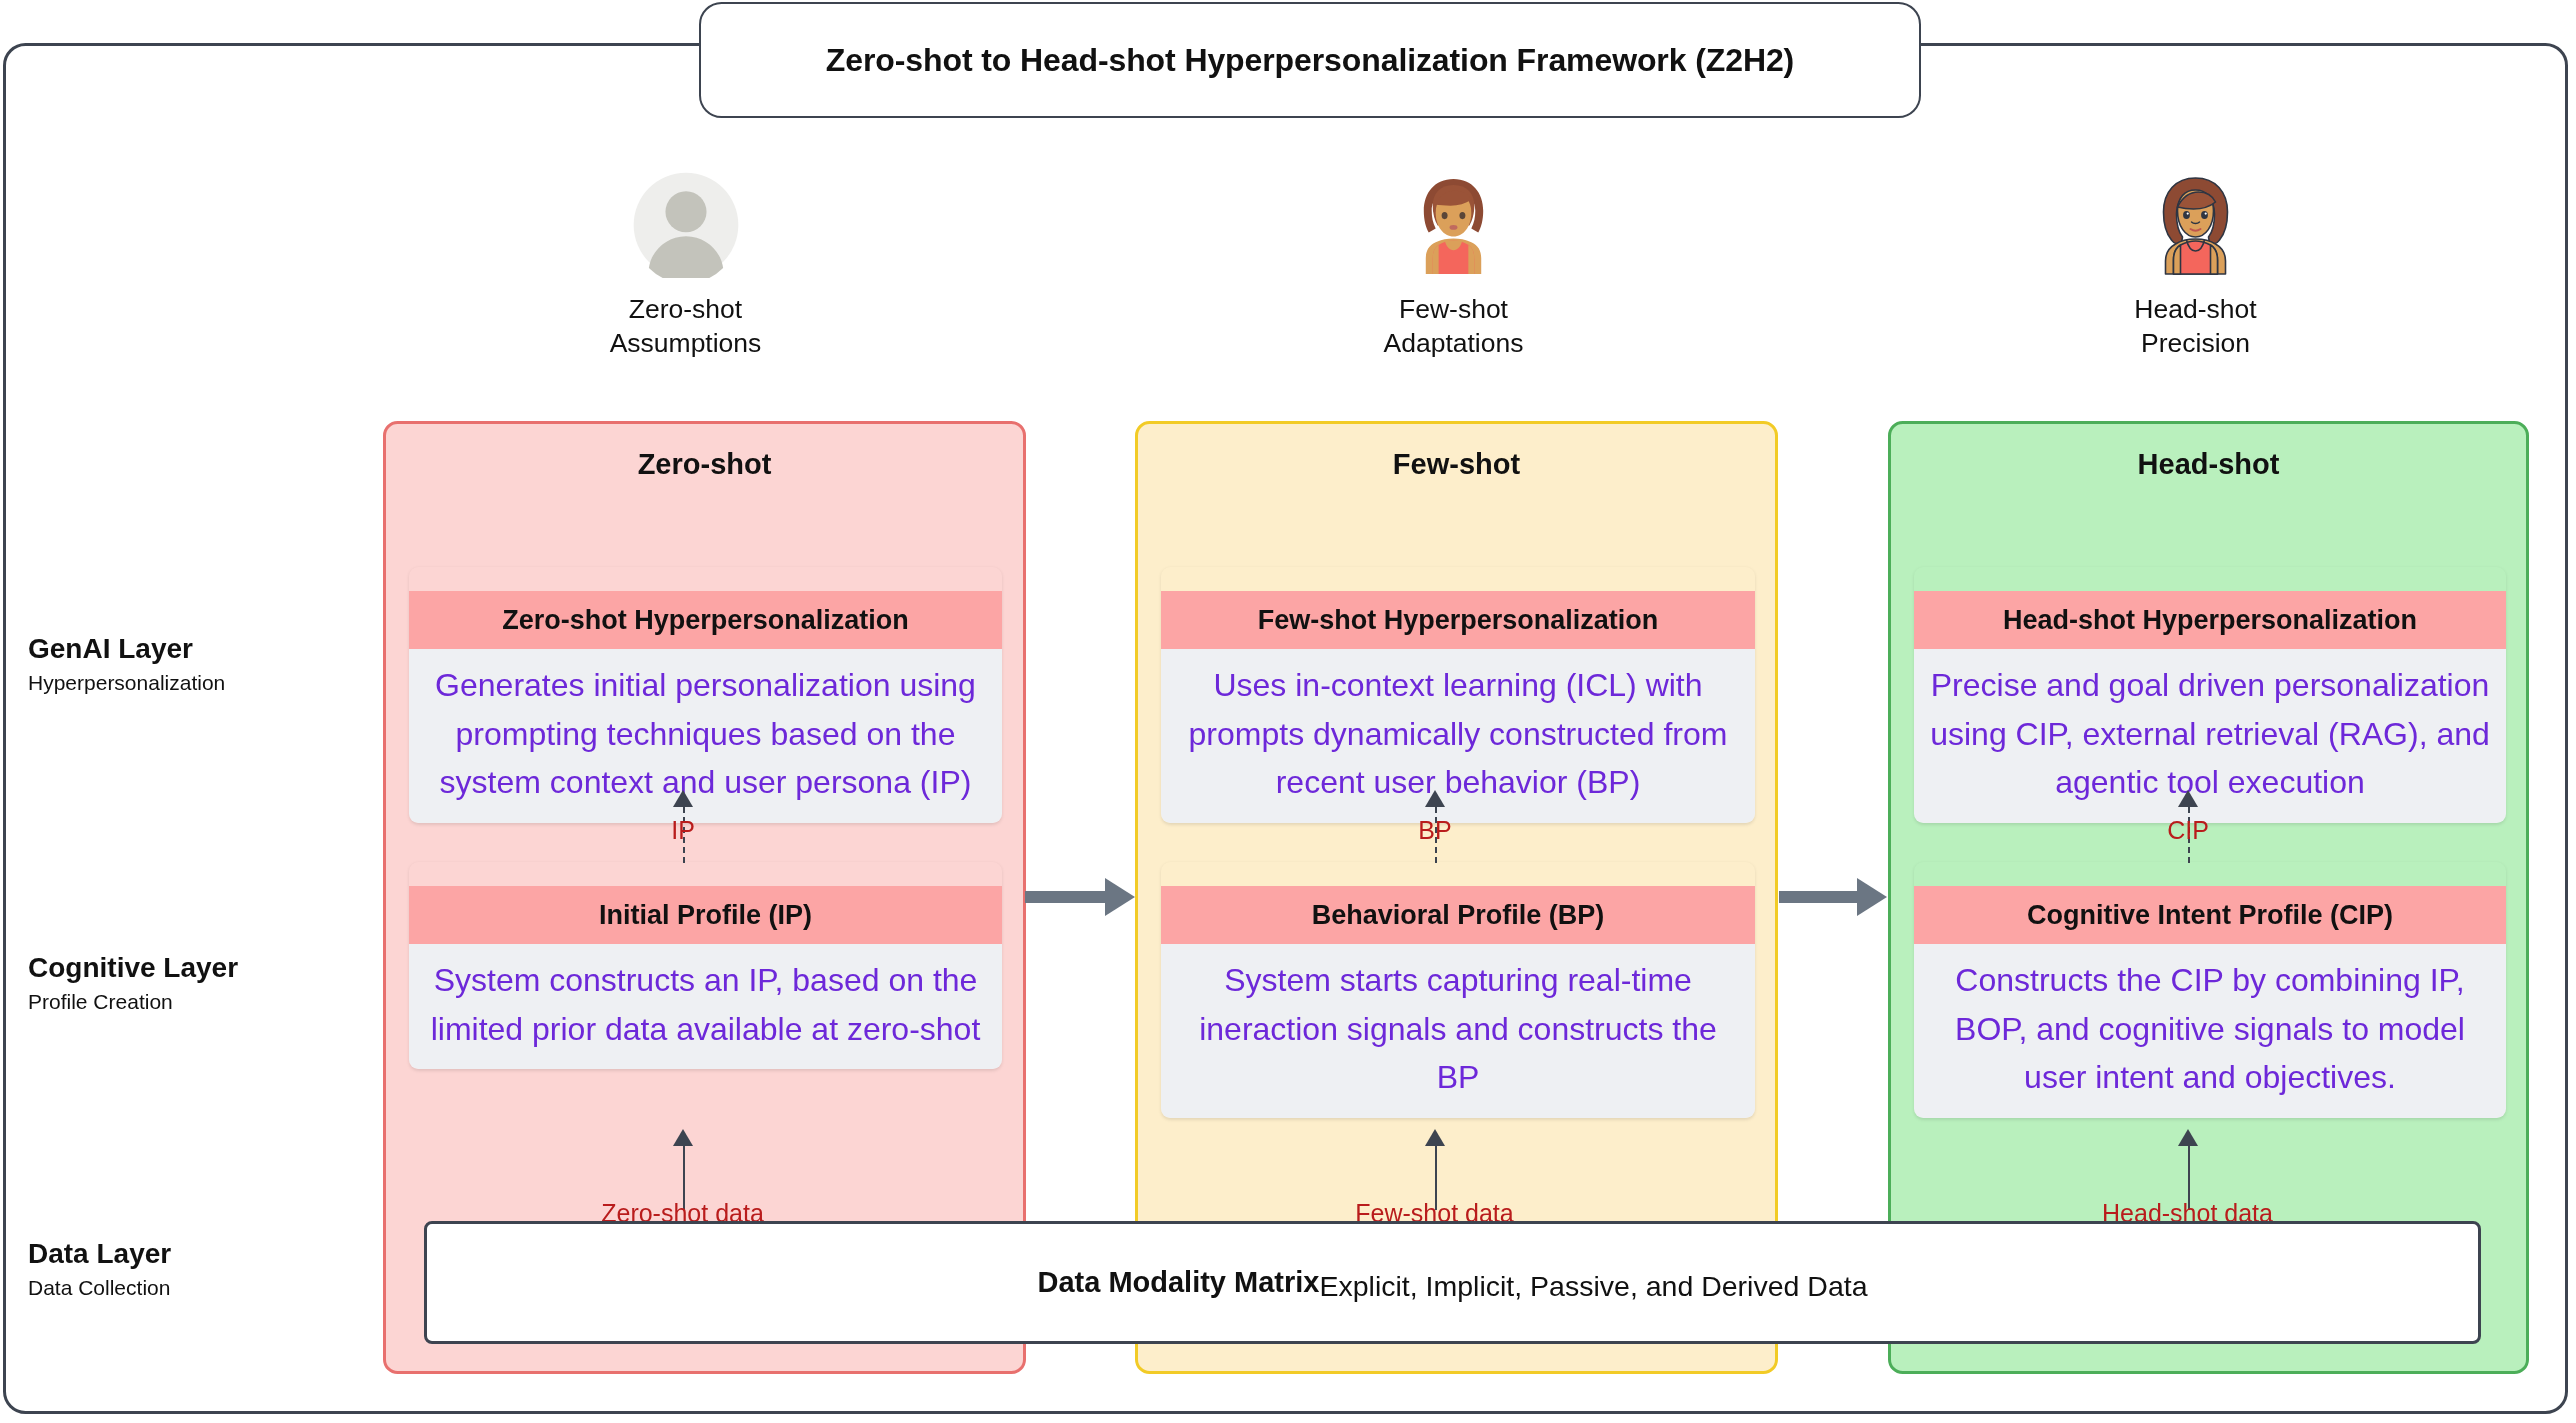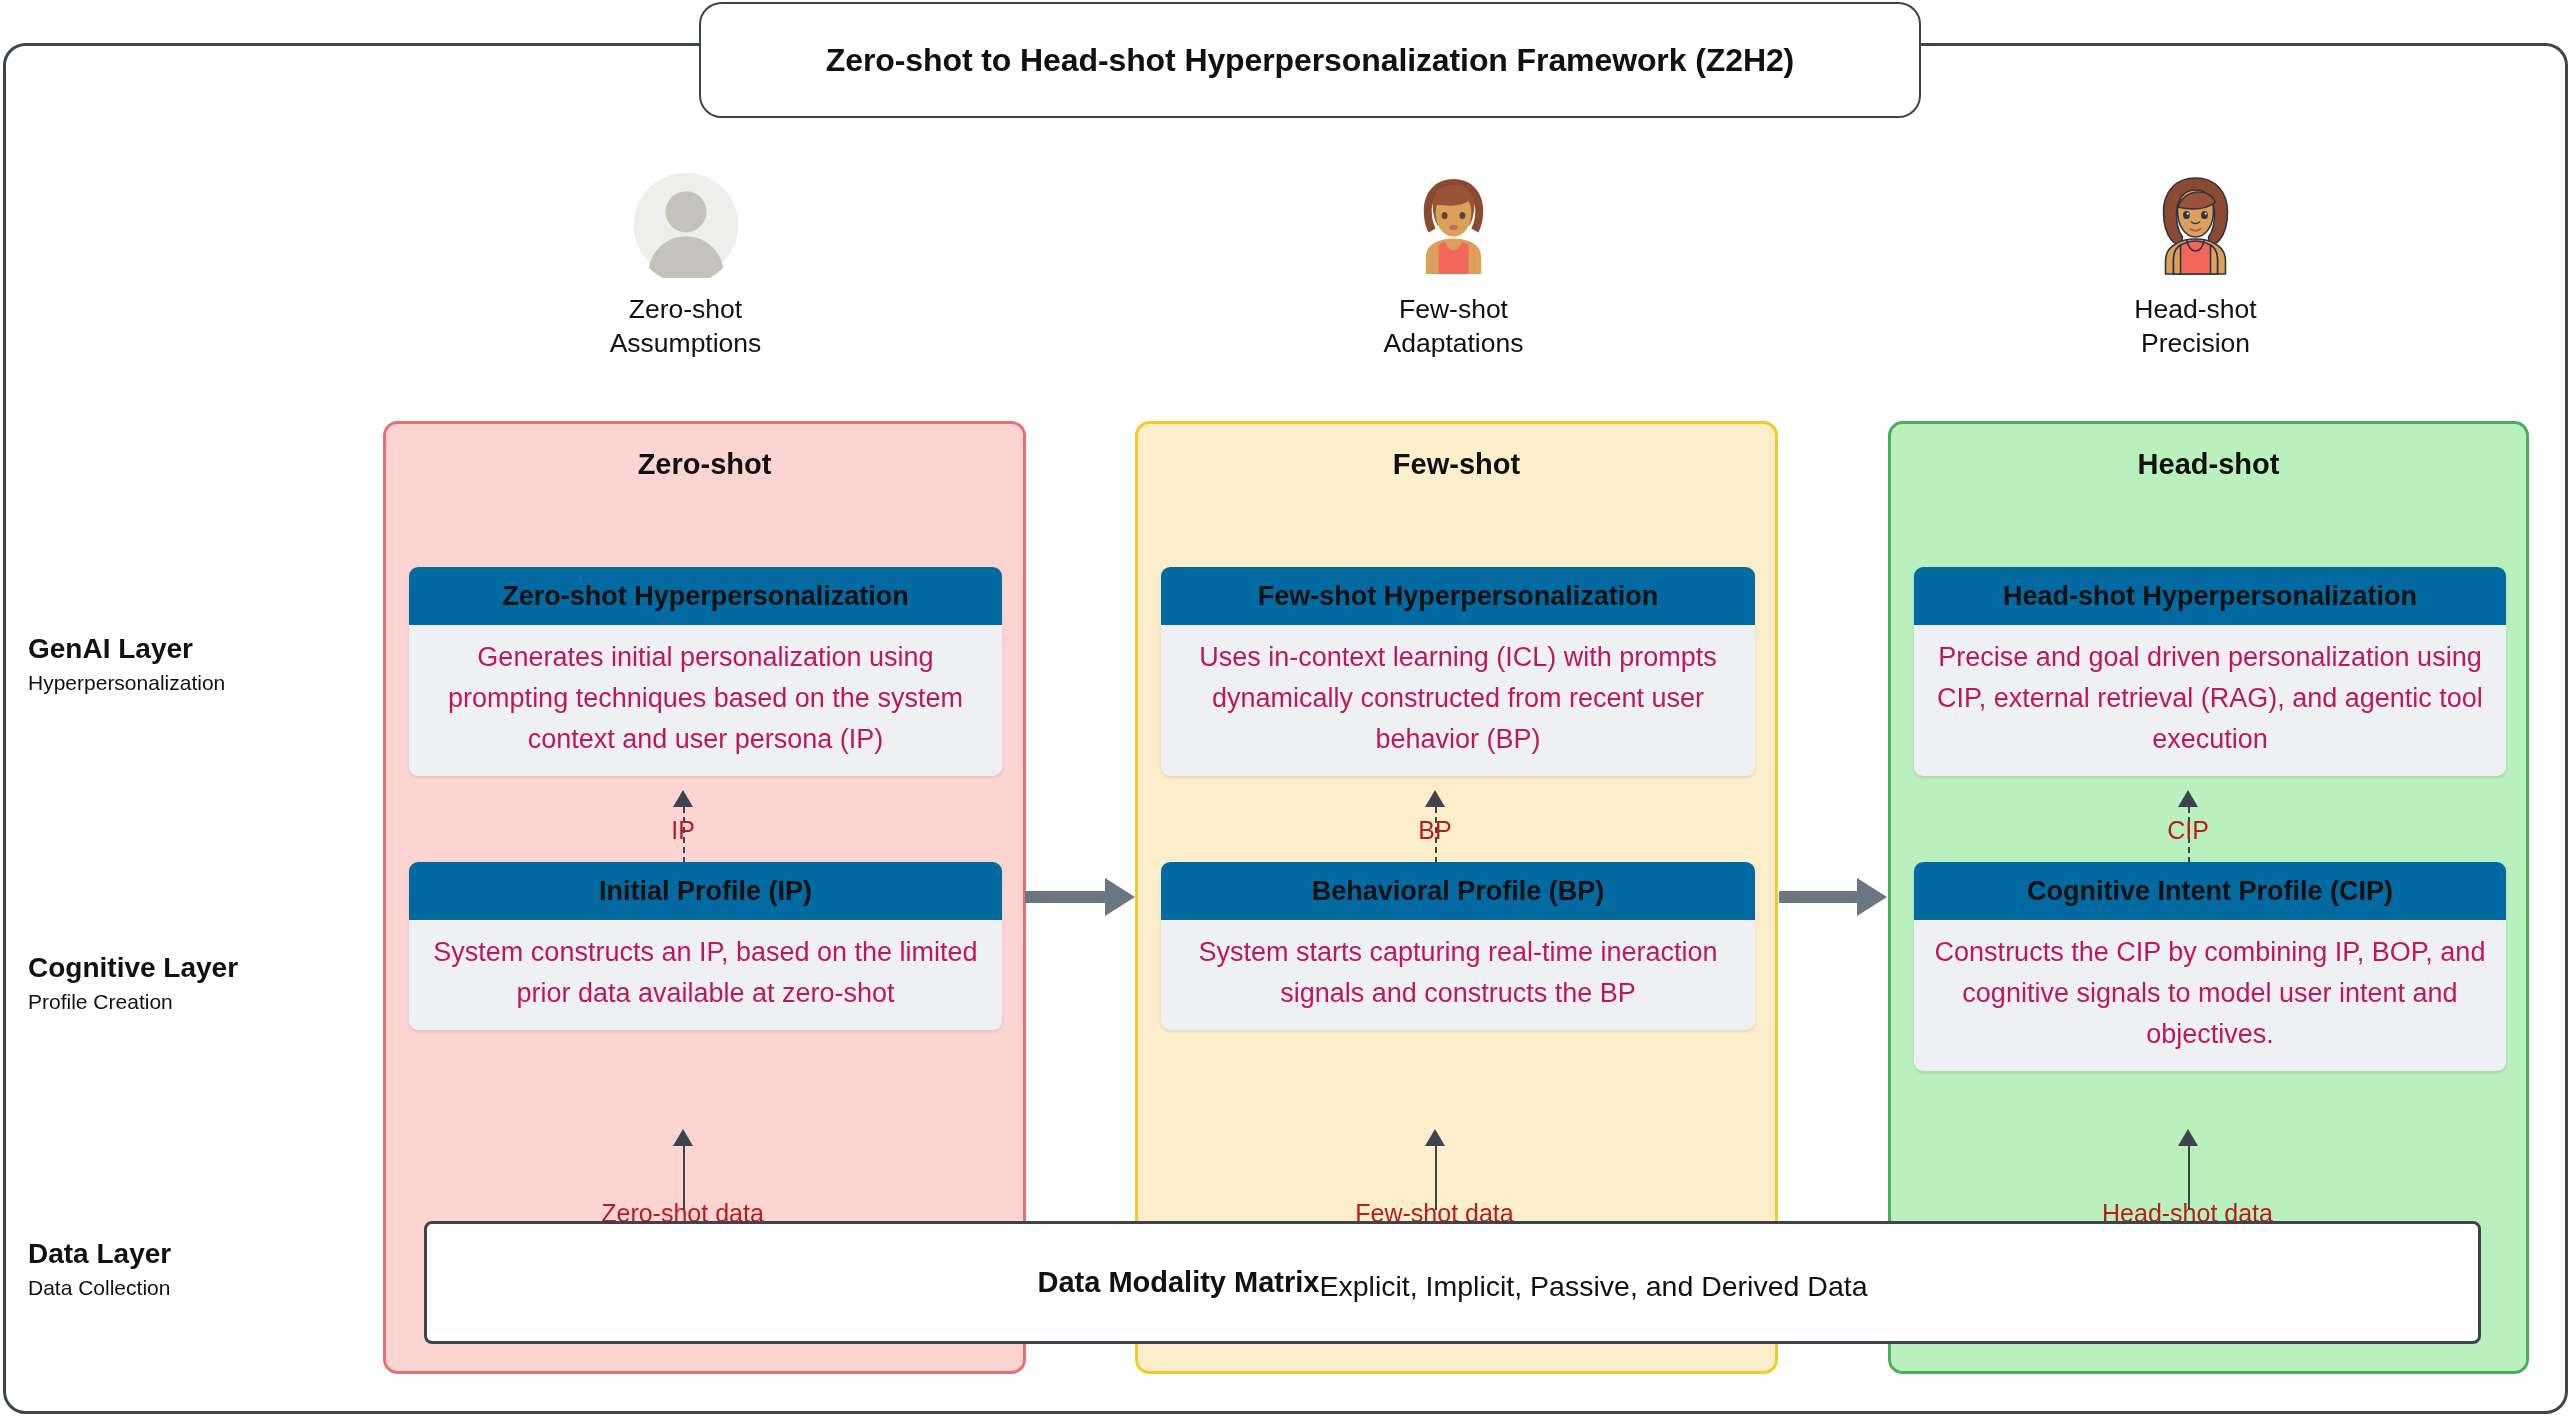--- a/index.html
+++ b/index.html
@@ -75,30 +75,31 @@
   }
 
   
   .card{
     position:absolute;
     border-radius:9.3px;
     overflow:hidden;
     box-shadow:0 1.3px 3.3px rgba(0,0,0,.10);
   }
   .card .card-head{
-    background:#0369a1;
+    background:#fca5a5;
     text-align:center;
     font-size:27px;font-weight:bold;color:#111111;
     padding:14px 6.6px 13.2px 6.6px;
     white-space:nowrap;
+    margin-top:24px;
   }
   .card .card-body{
     background:#eef0f3;
     text-align:center;
-    font-size:27px;line-height:1.52;color:#be185d;
+    font-size:32px;line-height:1.52;color:#6d28d9;
     padding:12px 16px 16px 16px;
   }
   .card-top{left:23px;width:593px;top:143px;}
   #stage-few .card-top{width:594px;}
   #stage-head .card-top{width:592px;}
   .card-bottom{left:23px;width:593px;top:438px;}
   #stage-few .card-bottom{width:594px;}
   #stage-head .card-bottom{width:592px;}
 
   

